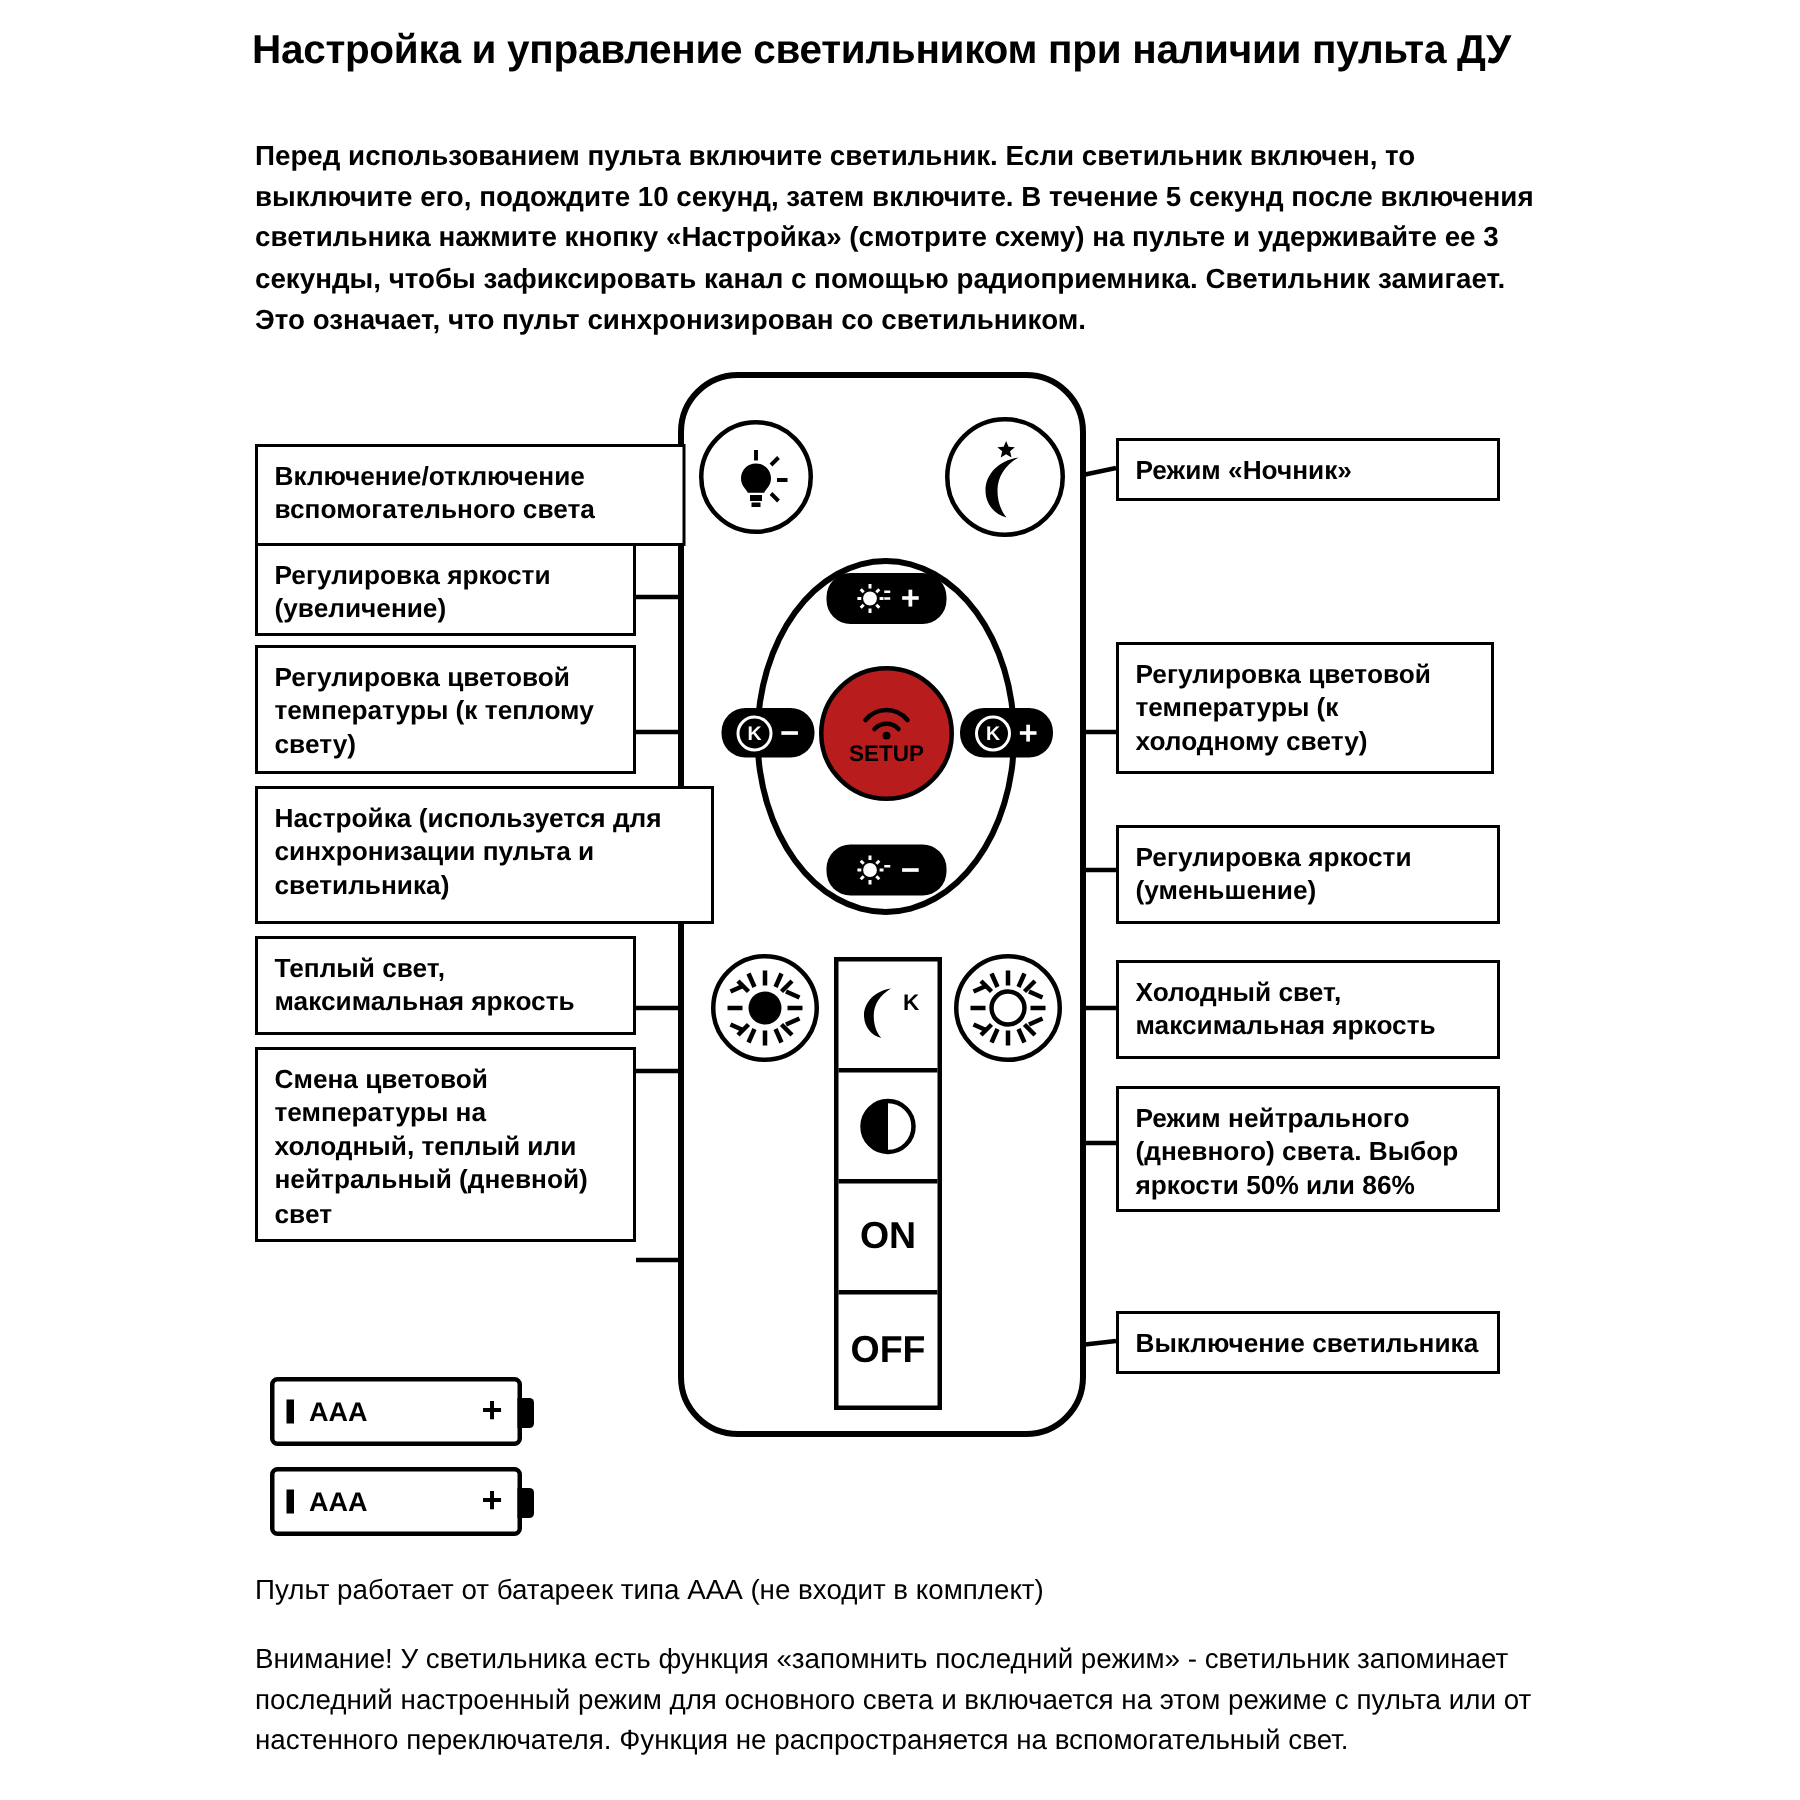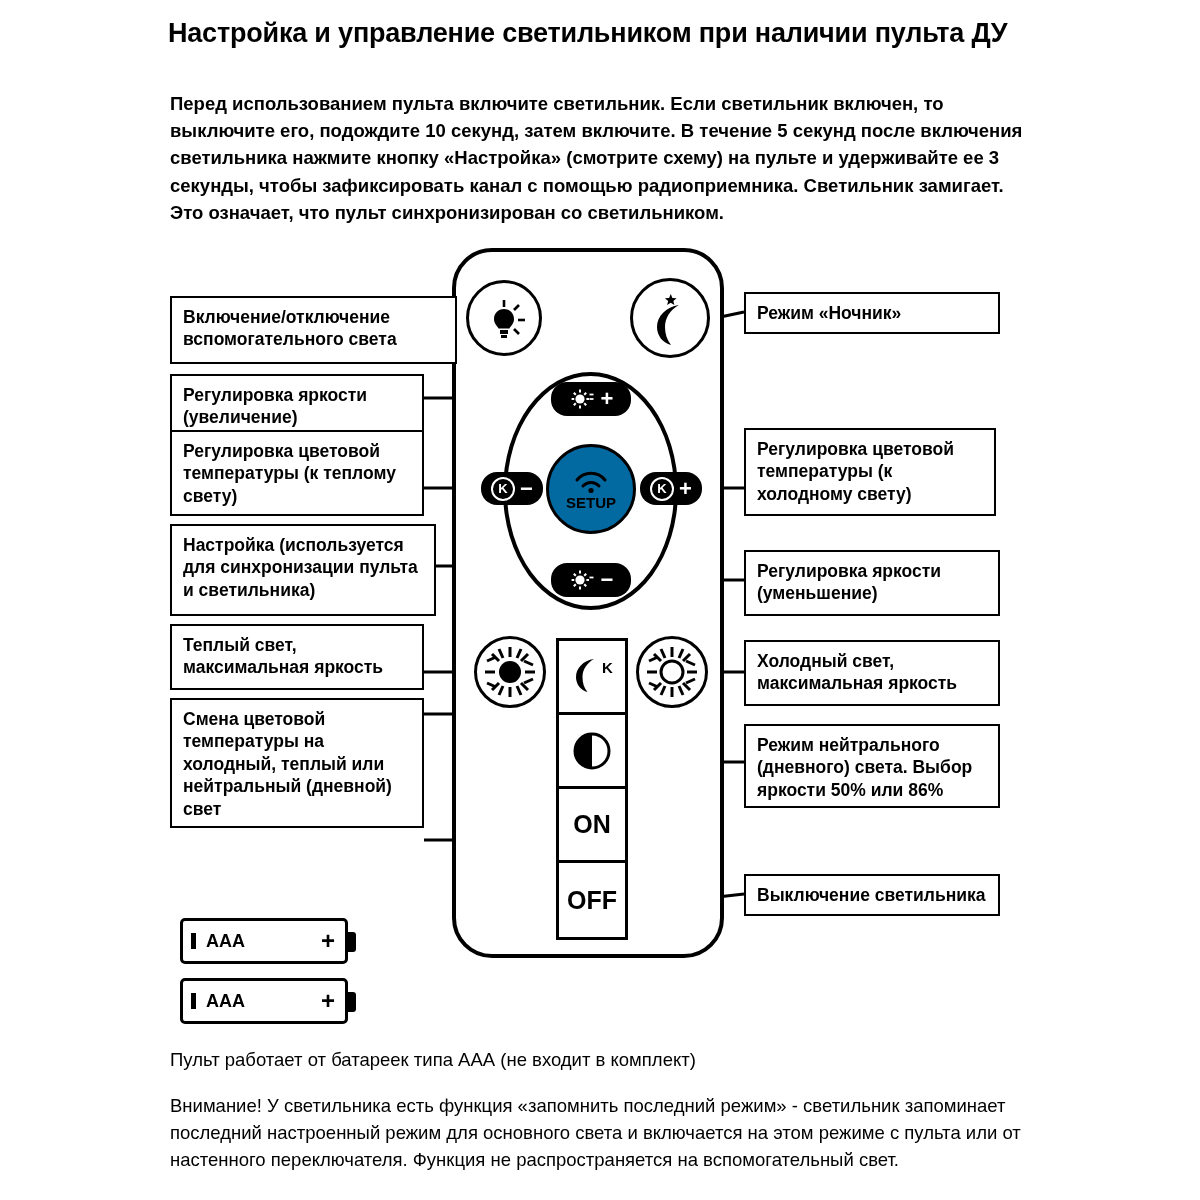--- a/index.html
+++ b/index.html
@@ -91,21 +91,21 @@
   }
   .setup {
     position: absolute;
     left: 546px;
     top: 444px;
     width: 90px;
     height: 90px;
     border: 3px solid #000;
     border-radius: 50%;
     box-sizing: border-box;
-    background: #0369a1;
+    background: #b91c1c;
     display: flex;
     flex-direction: column;
     align-items: center;
     justify-content: center;
   }
   .setup .lbl {
     font-size: 15px;
     font-weight: bold;
     margin-top: 1px;
   }
@@ -384,29 +384,29 @@
     </div>
     <div class="key">
       <span>OFF</span>
     </div>
   </div>
 
   <div class="callout" style="left:170px;top:296px;width:287px;height:68px;">
     <span>Включение/отключение вспомогательного света</span>
   </div>
 
-  <div class="callout" style="left:170px;top:362px;width:254px;height:62px;margin-top:12px;">
+  <div class="callout" style="left:170px;top:362px;width:254px;height:62px;">
     <span>Регулировка яркости (увеличение)</span>
   </div>
 
   <div class="callout" style="left:170px;top:430px;width:254px;height:86px;">
     <span>Регулировка цветовой температуры (к теплому свету)</span>
   </div>
 
-  <div class="callout" style="left:170px;top:524px;width:266px;height:92px;">
+  <div class="callout" style="left:170px;top:524px;width:306px;height:92px;">
     <span>Настройка (используется для синхронизации пульта и светильника)</span>
   </div>
 
   <div class="callout" style="left:170px;top:624px;width:254px;height:66px;">
     <span>Теплый свет, максимальная яркость</span>
   </div>
 
   <div class="callout" style="left:170px;top:698px;width:254px;height:130px;">
     <span>Смена цветовой температуры на холодный, теплый или нейтральный (дневной) свет</span>
   </div>

